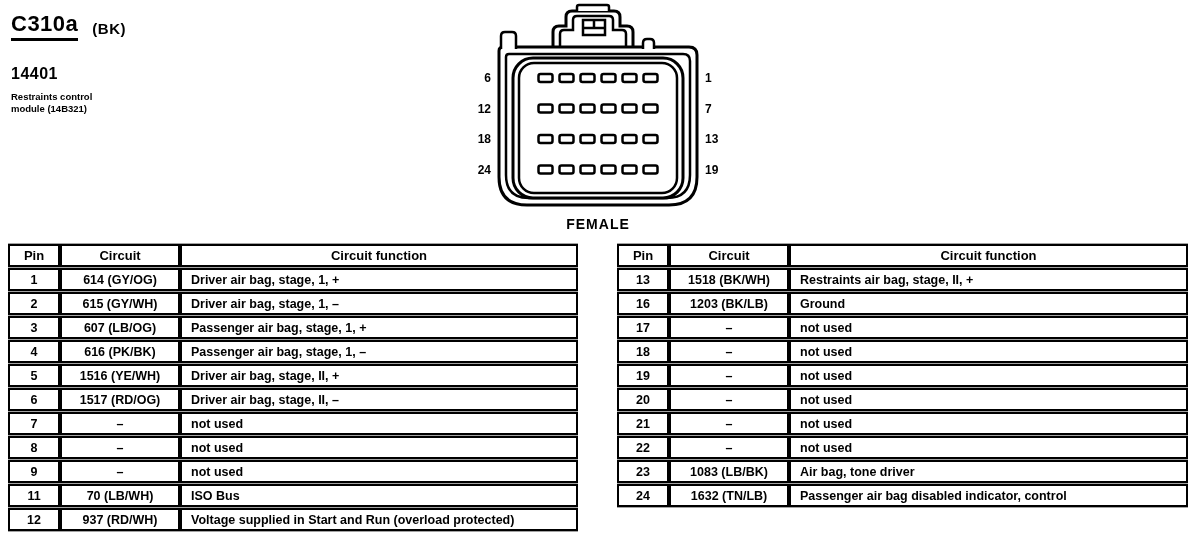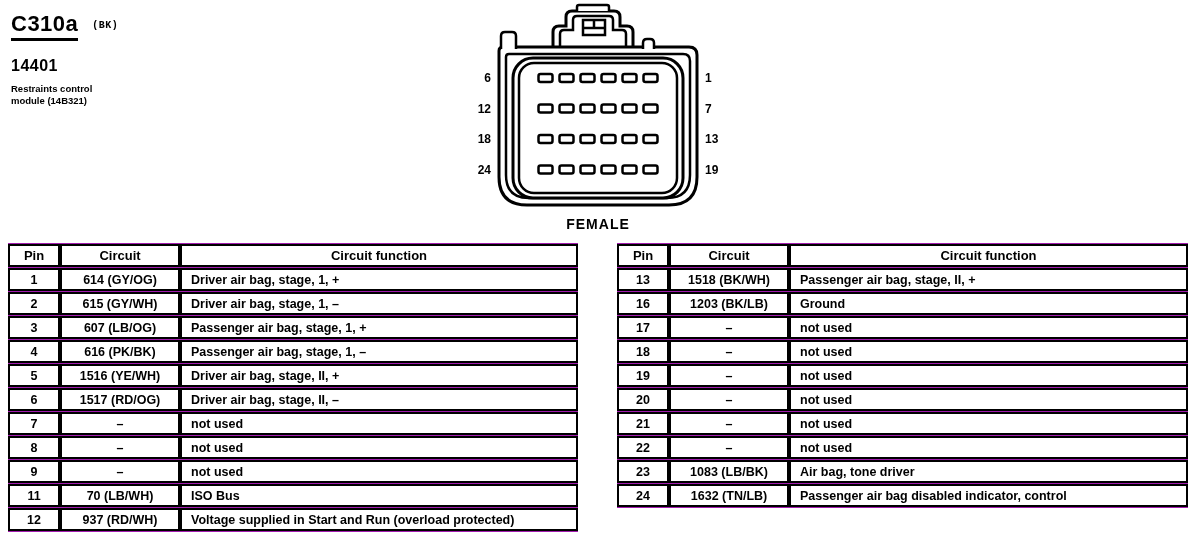--- a/index.html
+++ b/index.html
@@ -16,35 +16,35 @@
     overflow:hidden;
   }
 
   
   #header-block{position:absolute;left:11px;top:14px;}
   .connector-id-row{display:flex;align-items:flex-start;}
   .connector-id{
     font-size:22px;font-weight:bold;letter-spacing:.5px;
     border-bottom:3px solid #000;padding-bottom:4px;line-height:20px;
   }
-  .connector-color{font-size:10px;font-weight:bold;margin:6px 0 4px 14px;letter-spacing:.5px;font-family:Liberation Mono, monospace;}
+  .connector-color{font-size:15px;font-weight:bold;margin:6px 0 12px 14px;letter-spacing:.5px;}
   .part-number{font-size:16px;font-weight:bold;margin-top:16px;letter-spacing:.5px;}
   .description{font-size:9.5px;font-weight:bold;margin-top:8px;line-height:12px;}
 
   
   #connector-figure{position:absolute;left:447px;top:0px;width:300px;height:240px;}
   #connector-figure svg{display:block;}
   .svg-label{font-family:"Liberation Sans",sans-serif;font-weight:bold;}
 
   
   .pin-table{
     position:absolute;top:243px;
     border-collapse:separate;border-spacing:0 1px;
     table-layout:fixed;
-    background:#a21caf;
+    background:#a3a3a3;
     font-size:12.5px;font-weight:bold;
   }
   #table-left{left:8px;width:570px;}
   #table-right{left:617px;width:571px;}
   .pin-table th,.pin-table td{
     border:2px solid #000;
     height:19px;
     padding:0 4px;
     overflow:hidden;white-space:nowrap;
     background:#fff;
@@ -219,21 +219,21 @@
       <tr>
         <th>Pin</th>
         <th>Circuit</th>
         <th>Circuit function</th>
       </tr>
     </thead>
     <tbody id="tbody-right">
         <tr>
           <td class="ctr">13</td>
           <td class="ctr">1518 (BK/WH)</td>
-          <td class="fn">Passenger air bag, stage, II, +</td>
+          <td class="fn">Restraints air bag, stage, II, +</td>
         </tr>
         <tr>
           <td class="ctr">16</td>
           <td class="ctr">1203 (BK/LB)</td>
           <td class="fn">Ground</td>
         </tr>
         <tr>
           <td class="ctr">17</td>
           <td class="ctr">–</td>
           <td class="fn">not used</td>

